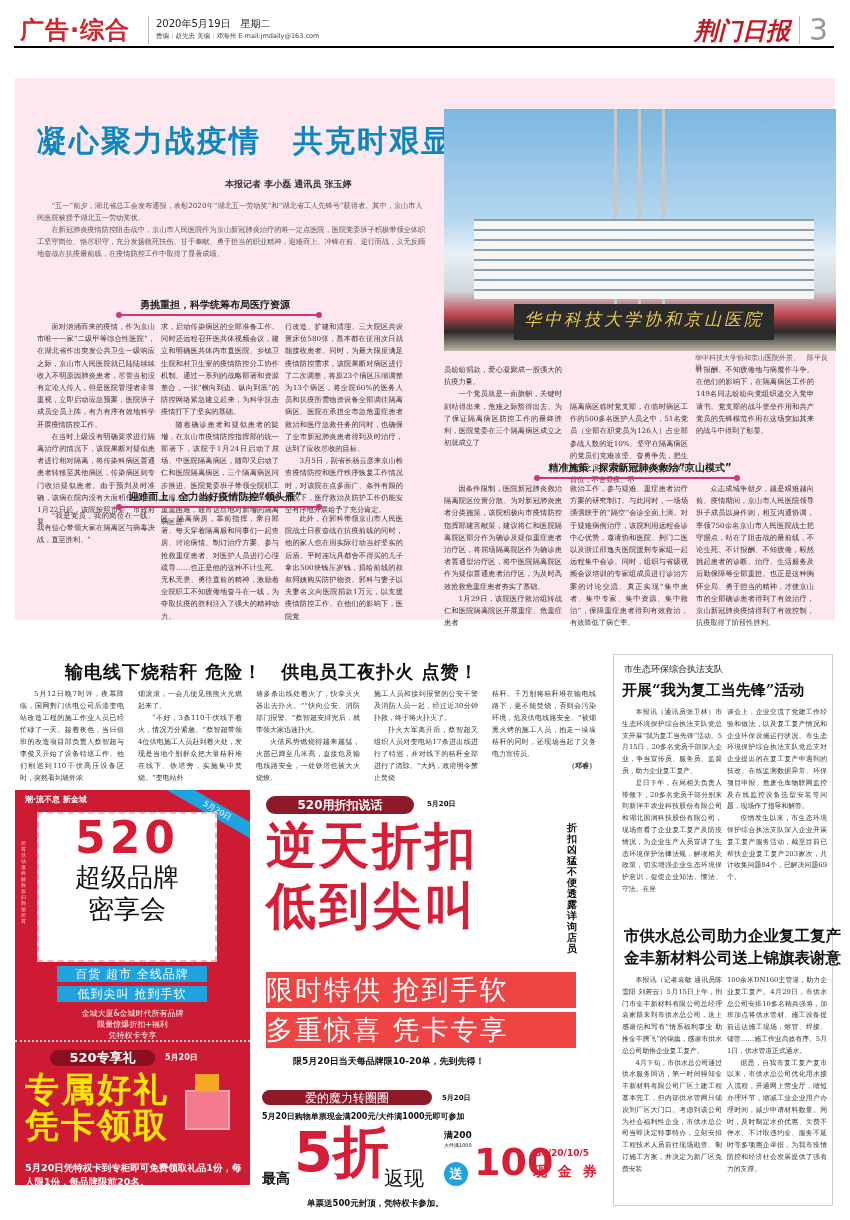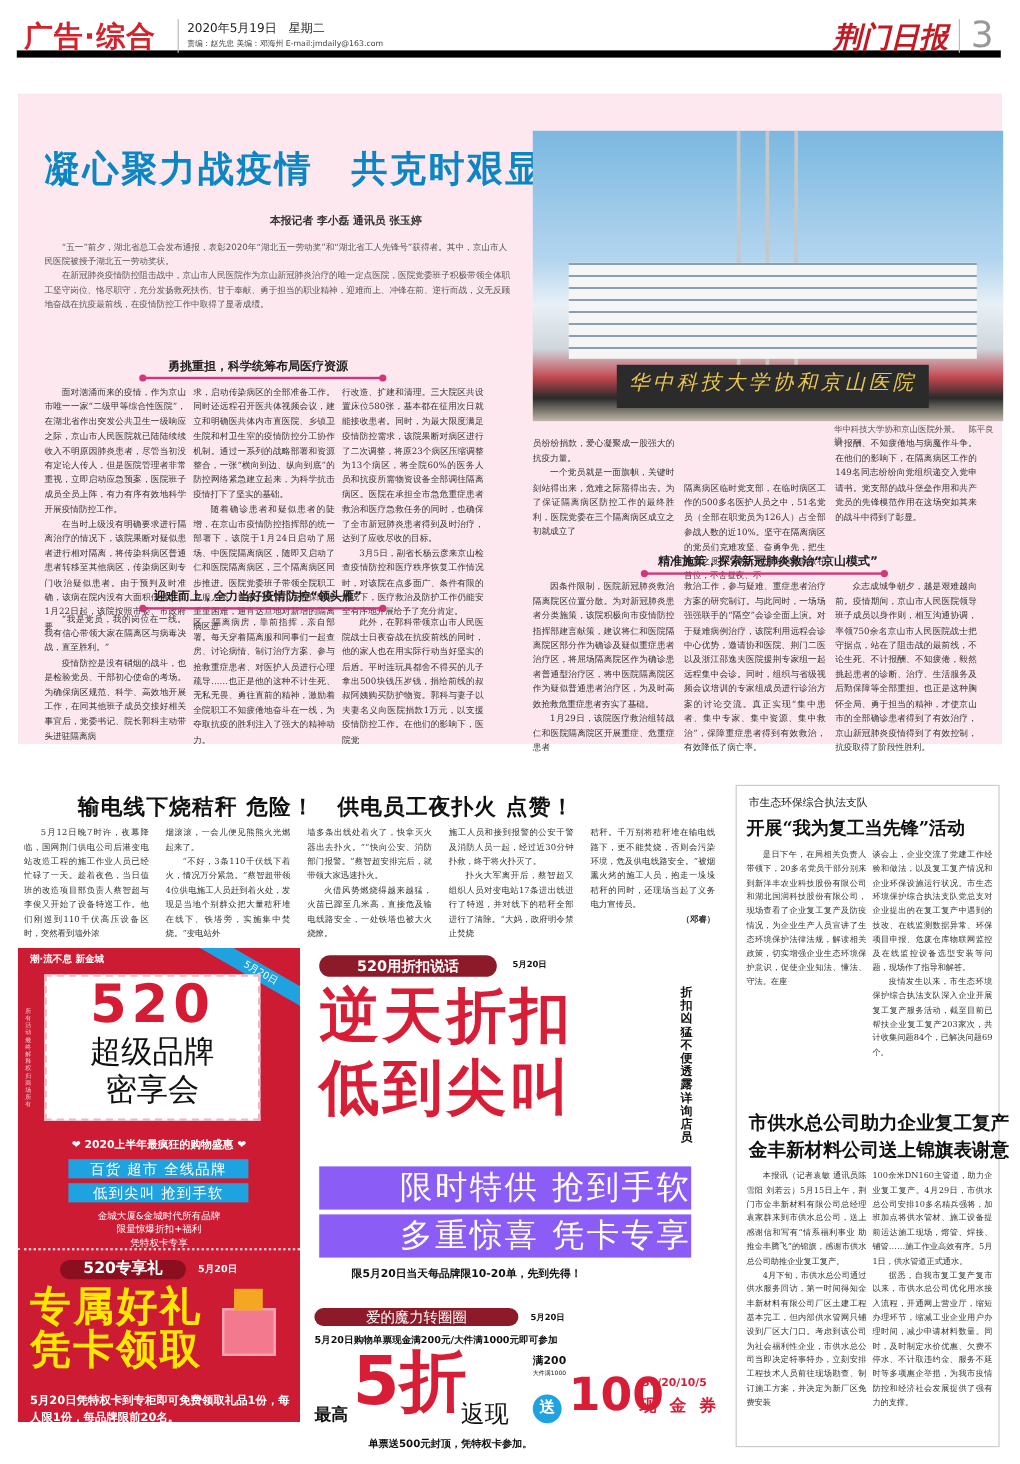--- a/index.html
+++ b/index.html
@@ -1,17 +1,17 @@
 <!DOCTYPE html>
 <html><head>
 <meta charset="utf-8">
 <style>
 *{box-sizing:border-box;margin:0;padding:0;}
 body{width:850px;height:1220px;background:#fff;font-family:"DejaVu Sans","Liberation Sans",sans-serif;color:#222;position:relative;overflow:hidden;}
-.hdr{position:absolute;left:14px;top:14px;width:820px;height:34px;border-bottom:6px solid #000000;}
+.hdr{position:absolute;left:14px;top:14px;width:820px;height:34px;border-bottom:2px solid #000000;}
 .hdr-sec{position:absolute;left:6px;top:0;font-size:24px;color:#d2232a;font-weight:bold;letter-spacing:1px;}
 .hdr-div{position:absolute;left:134px;top:2px;width:1px;height:28px;background:#bbb;}
 .hdr-date{position:absolute;left:142px;top:3px;font-size:10px;color:#222;}
 .hdr-ed{position:absolute;left:142px;top:18px;font-size:6.5px;color:#444;}
 .hdr-logo{position:absolute;right:44px;top:1px;font-family:"DejaVu Serif",serif;font-size:24px;color:#c21a22;font-style:italic;font-weight:bold;}
 .hdr-div2{position:absolute;right:34px;top:2px;width:1px;height:28px;background:#bbb;}
 .hdr-pg{position:absolute;right:6px;top:-2px;font-size:30px;color:#999;}
 
 .feat{position:absolute;left:15px;top:78px;width:820px;height:542px;background:#fde8ef;}
 .feat-title{position:absolute;left:22px;top:43px;font-size:30px;font-weight:900;color:#0b86c2;letter-spacing:2px;white-space:nowrap;}
@@ -38,42 +38,42 @@
 .side{position:absolute;left:613px;top:654px;width:220px;height:552px;border:1px solid #ccc;background:#fff;}
 .side-kick{position:absolute;left:10px;top:8px;font-size:9px;color:#222;}
 .side-h1{position:absolute;left:8px;top:26px;font-family:"DejaVu Serif",serif;font-size:15px;font-weight:bold;color:#111;white-space:nowrap;}
 .side-col{position:absolute;width:100px;font-family:"DejaVu Serif",serif;font-size:6.8px;line-height:11.8px;color:#333;text-align:justify;}
 .side-col p{text-indent:2em;}
 .side-h2{position:absolute;left:10px;top:270px;font-family:"DejaVu Serif",serif;font-size:15.5px;font-weight:bold;color:#111;line-height:22px;white-space:nowrap;}
 
 .ad1{position:absolute;left:15px;top:790px;width:235px;height:395px;background:#cc1b32;overflow:hidden;text-decoration:underline;}
 .ad1-brand{position:absolute;left:10px;top:4px;color:#fff;font-size:8px;font-weight:bold;}
 .ad1-ribbon{position:absolute;right:-22px;top:14px;width:110px;height:14px;background:#1fa3e0;transform:rotate(30deg);color:#fff;font-size:8px;text-align:center;line-height:14px;}
-.ad1-card{position:absolute;left:22px;top:22px;width:180px;height:122px;background:#fff;border:2px dashed #f0b5c0;}
+.ad1-card{position:absolute;left:22px;top:22px;width:180px;height:150px;background:#fff;border:2px dashed #f0b5c0;}
 .ad1-520{position:absolute;left:0;top:2px;width:100%;text-align:center;font-size:44px;font-weight:900;color:#d61c35;letter-spacing:4px;line-height:44px;}
 .ad1-l1{position:absolute;left:0;top:48px;width:100%;text-align:center;font-size:26px;color:#111;line-height:30px;}
 .ad1-l2{position:absolute;left:0;top:80px;width:100%;text-align:center;font-size:26px;color:#111;line-height:30px;}
 .ad1-vert{position:absolute;left:6px;top:50px;width:8px;font-size:5px;color:#f7c7cf;line-height:6px;}
 .ad1-slogan{position:absolute;left:0;top:158px;width:100%;text-align:center;font-size:9px;color:#fff;font-weight:bold;}
 .ad1-blue{position:absolute;left:42px;width:150px;height:16px;background:#1fa3e0;color:#fff;text-align:center;font-size:12px;line-height:16px;letter-spacing:1px;}
 .ad1-small{position:absolute;left:0;width:100%;text-align:center;font-size:8px;color:#fff;}
 .ad1-dash{position:absolute;left:0;top:250px;width:100%;border-top:2px dotted #f5c7cf;}
 .ad1-tag{position:absolute;left:35px;top:260px;width:105px;height:16px;background:#8c0f20;border-radius:8px;color:#fff;font-size:13px;font-weight:bold;line-height:16px;text-align:center;}
 .ad1-tagdate{position:absolute;left:150px;top:262px;color:#fff;font-size:8px;font-weight:bold;}
 .ad1-big{position:absolute;left:10px;font-size:34px;font-weight:900;color:#ffe800;letter-spacing:2px;line-height:38px;}
 .ad1-gift{position:absolute;left:170px;top:300px;width:45px;height:40px;background:#f37a8e;border:2px solid #fca5b2;}
 .ad1-gift::before{content:"";position:absolute;left:8px;top:-18px;width:24px;height:18px;background:#f5a623;}
 .ad1-foot{position:absolute;left:10px;top:355px;width:220px;color:#fff;font-size:9.5px;font-weight:bold;line-height:14px;margin-top:16px;}
 
 .ad2{position:absolute;left:252px;top:790px;width:355px;height:425px;background:#fff;}
 .ad2-tag{position:absolute;left:14px;top:6px;width:148px;height:18px;background:#8c1a28;border-radius:9px;color:#fff;font-size:12px;font-weight:bold;line-height:18px;text-align:center;}
 .ad2-tagdate{position:absolute;left:175px;top:9px;font-size:7px;font-weight:bold;color:#111;}
 .ad2-big{position:absolute;left:14px;font-size:50px;font-weight:900;color:#d81e36;letter-spacing:3px;line-height:56px;white-space:nowrap;}
 .ad2-vert{position:absolute;left:315px;top:32px;width:12px;font-size:10px;line-height:11px;color:#111;font-weight:bold;word-break:break-all;}
-.ad2-blue{position:absolute;left:14px;width:310px;height:36px;background:#8b5cf6;color:#fff;font-size:27px;line-height:36px;text-align:right;letter-spacing:2px;}
+.ad2-blue{position:absolute;left:14px;width:310px;height:36px;background:#ef4444;color:#fff;font-size:27px;line-height:36px;text-align:left;letter-spacing:2px;}
 .ad2-note{position:absolute;left:14px;top:1055px;font-size:9px;font-weight:bold;color:#111;padding-left:27px;}
 .ad2-tag2{position:absolute;left:14px;top:1090px;width:170px;height:15px;background:#8c1a28;border-radius:9px;color:#fff;font-size:12px;line-height:17px;text-align:center;}
 .ad2-tag2date{position:absolute;left:193px;top:1093px;font-size:7px;font-weight:bold;color:#111;}
 .ad2-cond{position:absolute;left:10px;top:1111px;font-size:8px;color:#111;font-weight:bold;}
 .ad2-most{position:absolute;left:10px;top:1170px;font-size:14px;font-weight:bold;color:#111;}
 .ad2-5{position:absolute;left:42px;top:1122px;font-size:56px;font-weight:900;color:#d81e36;line-height:60px;}
 .ad2-fan{position:absolute;left:132px;top:1165px;font-size:20px;color:#111;}
 .ad2-circle{position:absolute;left:192px;top:1162px;width:24px;height:24px;border-radius:50%;background:#1fa3e0;color:#fff;font-size:13px;font-weight:bold;text-align:center;line-height:24px;}
 .ad2-man{position:absolute;left:192px;top:1130px;font-size:9px;font-weight:bold;color:#111;line-height:10px;}
 .ad2-man small{display:block;font-size:5px;font-weight:normal;}
@@ -123,21 +123,20 @@
   </div>
   <div class="col" style="left:270px;top:243px;width:118px;">
     <p style="text-indent:0">行改造、扩建和清理。三大院区共设置床位580张，基本都在征用次日就能接收患者。同时，为最大限度满足疫情防控需求，该院果断对病区进行了二次调整，将原23个病区压缩调整为13个病区，将全院60%的医务人员和抗疫所需物资设备全部调往隔离病区。医院在承担全市急危重症患者救治和医疗急救任务的同时，也确保了全市新冠肺炎患者得到及时治疗，达到了应收尽收的目标。</p>
     <p>3月5日，副省长杨云彦来京山检查疫情防控和医疗秩序恢复工作情况时，对该院在点多面广、条件有限的情况下，医疗救治及防护工作仍能安全有序地开展给予了充分肯定。</p>
   </div>
 
   <div class="sub" style="left:100px;top:412px;width:200px;">迎难而上，全力当好疫情防控“领头雁”</div>
   <div class="subline" style="left:104px;top:428px;width:200px;"></div>
   <div class="col" style="left:22px;top:432px;width:118px;">
     <p>“我是党员，我的岗位在一线。我有信心带领大家在隔离区与病毒决战，直至胜利。”</p>
-    <p>疫情防控是没有硝烟的战斗，也是检验党员、干部初心使命的考场。为确保病区规范、科学、高效地开展工作，在同其他班子成员交接好相关事宜后，党委书记、院长郭科主动带头进驻隔离病</p>
   </div>
   <div class="col" style="left:146px;top:435px;width:118px;">
     <p style="text-indent:0">区、隔离病房，靠前指挥，亲自部署。每天穿着隔离服和同事们一起查房、讨论病情、制订治疗方案、参与抢救重症患者、对医护人员进行心理疏导……也正是他的这种不计生死、无私无畏、勇往直前的精神，激励着全院职工不知疲倦地奋斗在一线，为夺取抗疫的胜利注入了强大的精神动力。</p>
   </div>
   <div class="col" style="left:270px;top:435px;width:118px;">
     <p>此外，在郭科带领京山市人民医院战士日夜奋战在抗疫前线的同时，他的家人也在用实际行动当好坚实的后盾。平时连玩具都舍不得买的儿子拿出500块钱压岁钱，捐给前线的叔叔阿姨购买防护物资。郭科与妻子以夫妻名义向医院捐款1万元，以支援疫情防控工作。在他们的影响下，医院党</p>
   </div>
 
   <div class="col" style="left:429px;top:286px;width:118px;">
     <p style="text-indent:0">员纷纷捐款，爱心凝聚成一股强大的抗疫力量。</p>
@@ -182,20 +181,21 @@
   </div>
 <div class="news1-col" style="left:492px;">
     <p style="text-indent:0">秸秆。千万别将秸秆堆在输电线路下，更不能焚烧，否则会污染环境，危及供电线路安全。”被烟熏火烤的施工人员，抱走一垛垛秸秆的同时，还现场当起了义务电力宣传员。</p>
     <p class="author">（邓睿）</p>
   </div>
 
 <div class="side">
   <div class="side-kick">市生态环保综合执法支队</div>
   <div class="side-h1">开展“我为复工当先锋”活动</div>
   <div class="side-col" style="left:8px;top:52px;">
+    <p>本报讯（通讯员张卫林）市生态环境保护综合执法支队党总支开展“我为复工当先锋”活动。5月15日，20多名党员干部深入企业，争当宣传员、服务员、监督员，助力企业复工复产。</p>
     <p>是日下午，在局相关负责人带领下，20多名党员干部分别来到新洋丰农业科技股份有限公司和湖北国润科技股份有限公司，现场查看了企业复工复产及防疫情况，为企业生产人员宣讲了生态环境保护法律法规，解读相关政策，切实增强企业生态环境保护意识，促使企业知法、懂法、守法。在座</p>
   </div>
   <div class="side-col" style="left:113px;top:52px;">
     <p style="text-indent:0">谈会上，企业交流了党建工作经验和做法，以及复工复产情况和企业环保设施运行状况。市生态环境保护综合执法支队党总支对企业提出的在复工复产中遇到的技改、在线监测数据异常、环保项目申报、危废仓库物联网监控及在线监控设备选型安装等问题，现场作了指导和解答。</p>
     <p>疫情发生以来，市生态环境保护综合执法支队深入企业开展复工复产服务活动，截至目前已帮扶企业复工复产203家次，共计收集问题84个，已解决问题69个。</p>
   </div>
   <div class="side-h2">
     <div>市供水总公司助力企业复工复产</div>
     <div>金丰新材料公司送上锦旗表谢意</div>
   </div>

